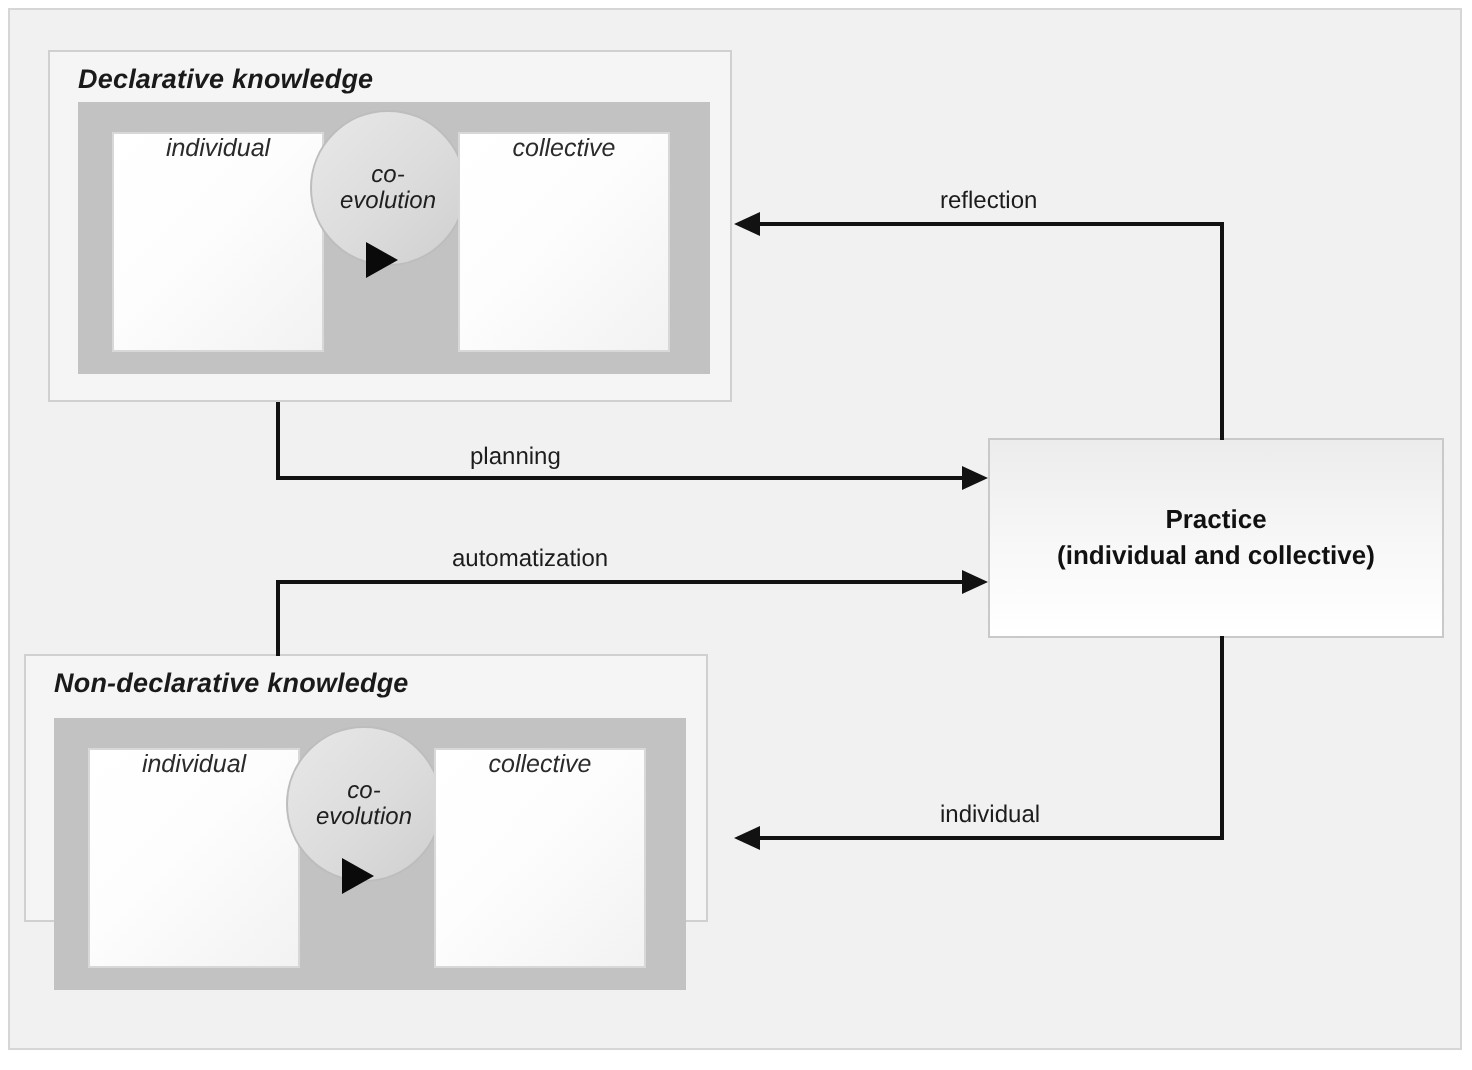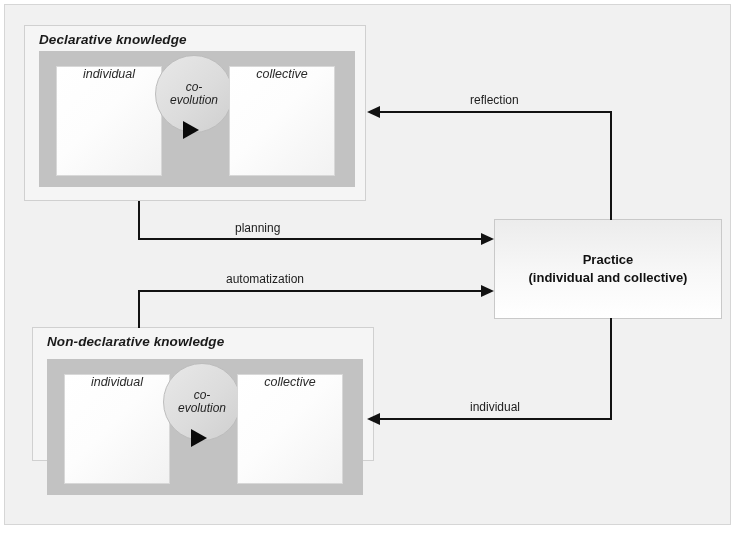--- a/index.html
+++ b/index.html
@@ -36,21 +36,21 @@
     box-sizing: border-box;
     font-style: italic;
   }
   #declarative-block {
     left: 24px;
     top: 25px;
     width: 342px;
     height: 176px;
   }
   #nondeclarative-block {
-    left: 32px;
+    left: 12px;
     top: 327px;
     width: 342px;
     height: 134px;
   }
   .block-title {
     position: absolute;
     left: 14px;
     top: 6px;
     font-size: 13.5px;
     font-weight: bold;

